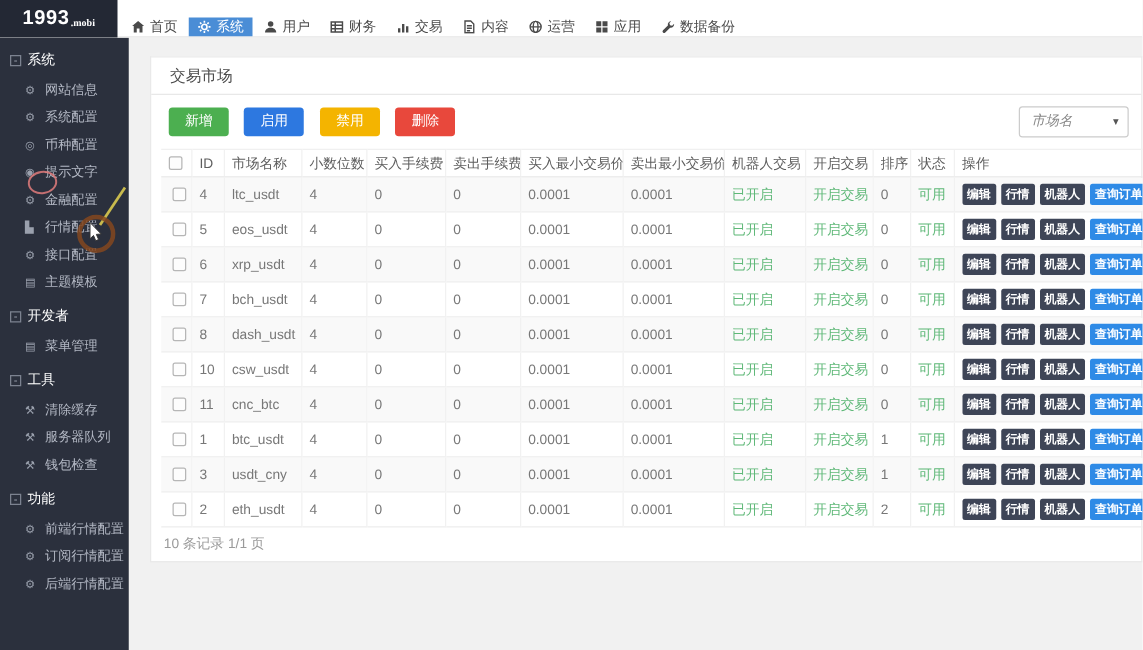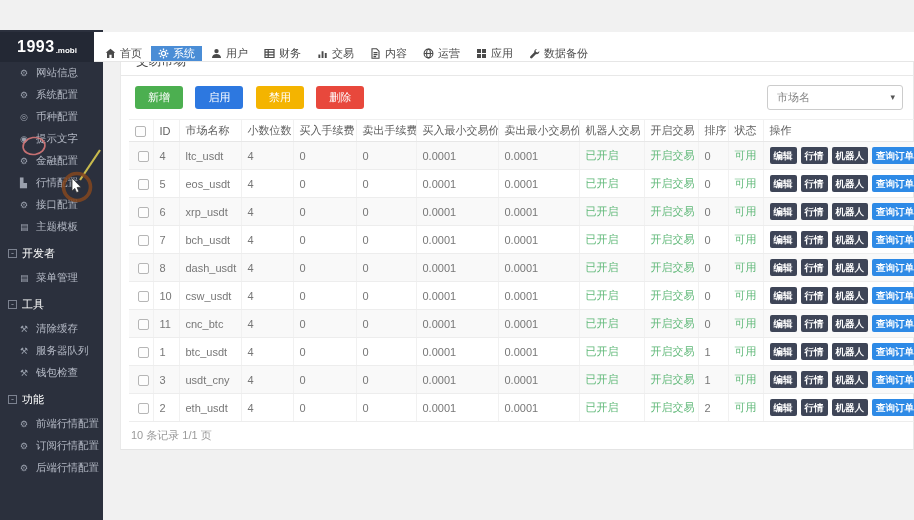--- a/index.html
+++ b/index.html
@@ -5,25 +5,25 @@
   * { box-sizing: border-box; margin: 0; padding: 0; }
   html,body { width: 914px; height: 520px; }
   body {
     position: relative; overflow: hidden;
     background: #f1f1f1;
     font-family: "Liberation Sans", "DejaVu Sans", sans-serif;
     -webkit-font-smoothing: antialiased;
   }
   
   .topbar { position: absolute; left:0; top:0; width:914px; height:30px; background:#fff;
-            border-bottom:1px solid #e6e6e6; display:flex; z-index:5;margin-top:32px; }
+            border-bottom:1px solid #e6e6e6; display:flex; z-index:5; }
   .logo { width:94px; height:30px; background:#232834; color:#fff; display:flex;
           align-items:center; justify-content:center; cursor:pointer; }
   .logo-main { font-size:16px; font-weight:bold; letter-spacing:.5px; }
-  .logo-suffix { font-size:8px; font-weight:bold; margin:6px 0 0 1px; }
+  .logo-suffix { font-size:8px; font-weight:bold; margin:6px 0 0 1px;font-family:Liberation Serif, serif; }
   .topnav { display:flex; align-items:flex-end; margin-left:4px; }
   .nav-item { display:flex; align-items:center; padding:0 7px; margin-right:2px;
               font-size:11px; color:#4a4a4a; cursor:pointer; }
   .nav-item svg { width:11px; height:11px; margin-right:4px; }
   .nav-item.active { background:#4a8dd6; color:#fff; }
   
   .sidebar { position:absolute; left:0; top:30px; width:103px; height:490px;
              background:#2b303d; z-index:4; padding-top:6px; }
   .side-header { height:25px; line-height:25px; color:#fff; font-size:11px;
                  padding-left:8px; cursor:pointer; display:flex; align-items:center; }
@@ -46,23 +46,23 @@
   .panel-title { height:30px; line-height:31px; padding-left:15px; font-size:12.5px;
                  color:#4a4a4a; border-bottom:1px solid #e8e8e8; }
   .toolbar { height:43px; position:relative; padding:10px 0 0 14px; }
   .tbtn { display:inline-block; height:23px; line-height:23px; padding:0 13px; border:none;
           border-radius:3px; color:#fff; font-size:11px; margin-right:8px; cursor:pointer;
           font-family:inherit; }
   .tbtn-add { background:#4caf50; }
   .tbtn-enable { background:#2d78e0; }
   .tbtn-disable { background:#f4b400; }
   .tbtn-delete { background:#e8483c; }
-  .filter-select { position:absolute; right:10px; top:9px; width:136px; height:25px;
+  .filter-select { position:absolute; right:10px; top:9px; width:88px; height:25px;
                    border:1px solid #ccc; border-radius:3px; background:#fff; font-size:11px;
-                   color:#888; line-height:23px; padding-left:9px; cursor:pointer; }
+                   color:#888; line-height:23px; padding-left:9px; cursor:pointer;font-style:italic; }
   .filter-select .caret { position:absolute; right:7px; top:0; color:#555; font-size:9px; }
   
   table.market { border-collapse:collapse; table-layout:fixed; width:786px; margin-left:8px;
                  font-size:11px; }
   table.market th { height:22px; font-weight:normal; color:#5e5e5e; text-align:left;
                     padding:0 0 0 6px; border-top:1px solid #f0f0f0;
                     border-bottom:1px solid #e7e7e7; white-space:nowrap; overflow:hidden; }
   table.market td { height:28px; color:#777; padding:0 0 0 6px; border-bottom:1px solid #ededed;
                     white-space:nowrap; overflow:hidden; }
   table.market td + td, table.market th + th { border-left:1px solid #f1f1f1; }

